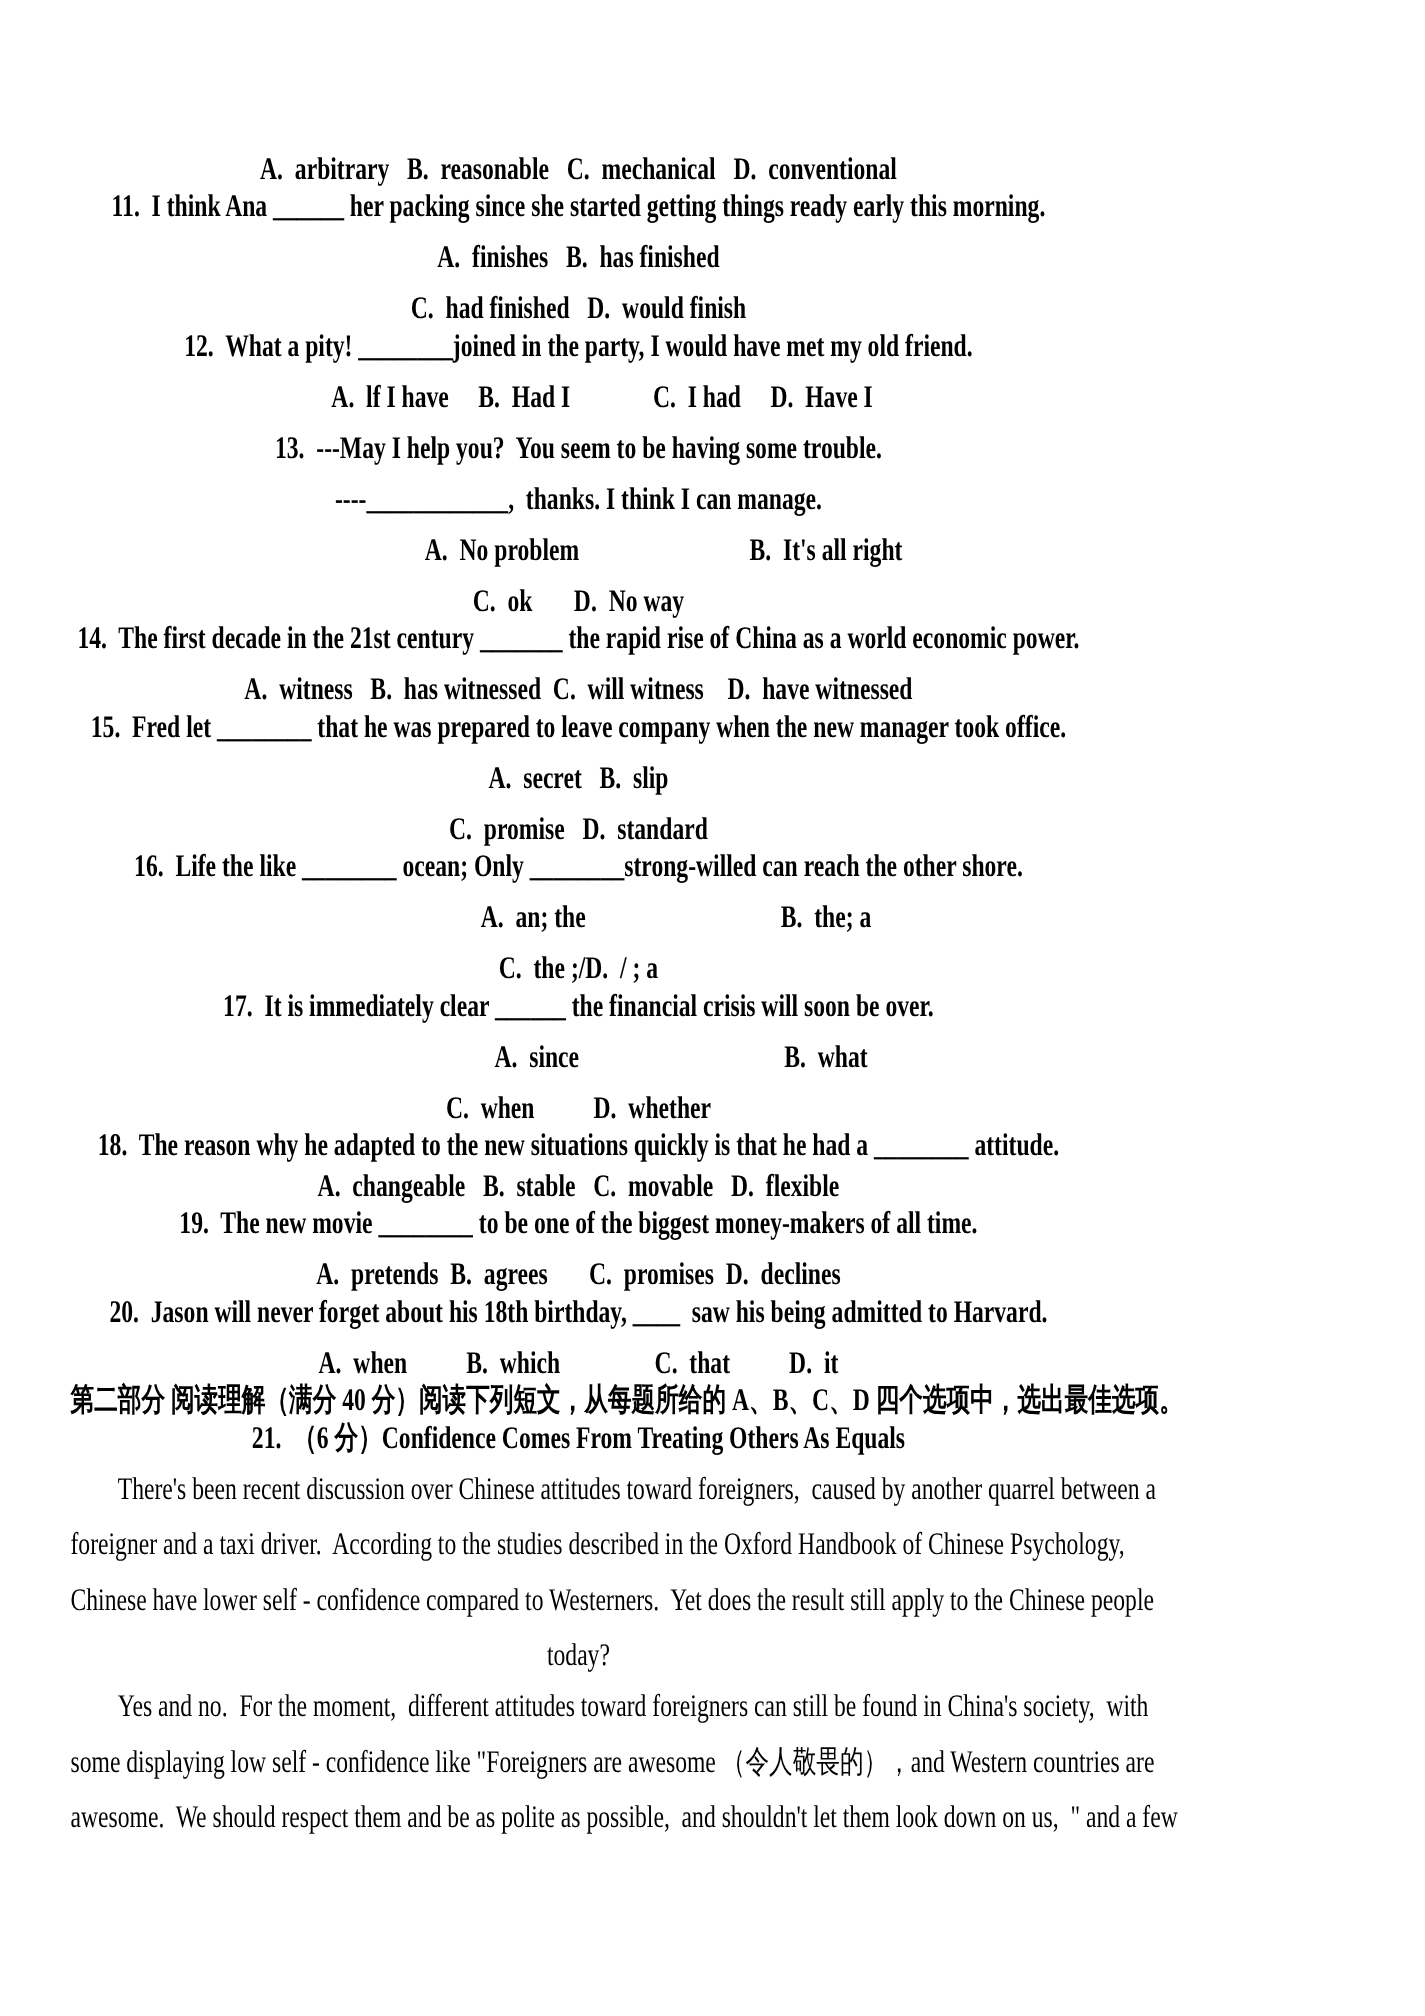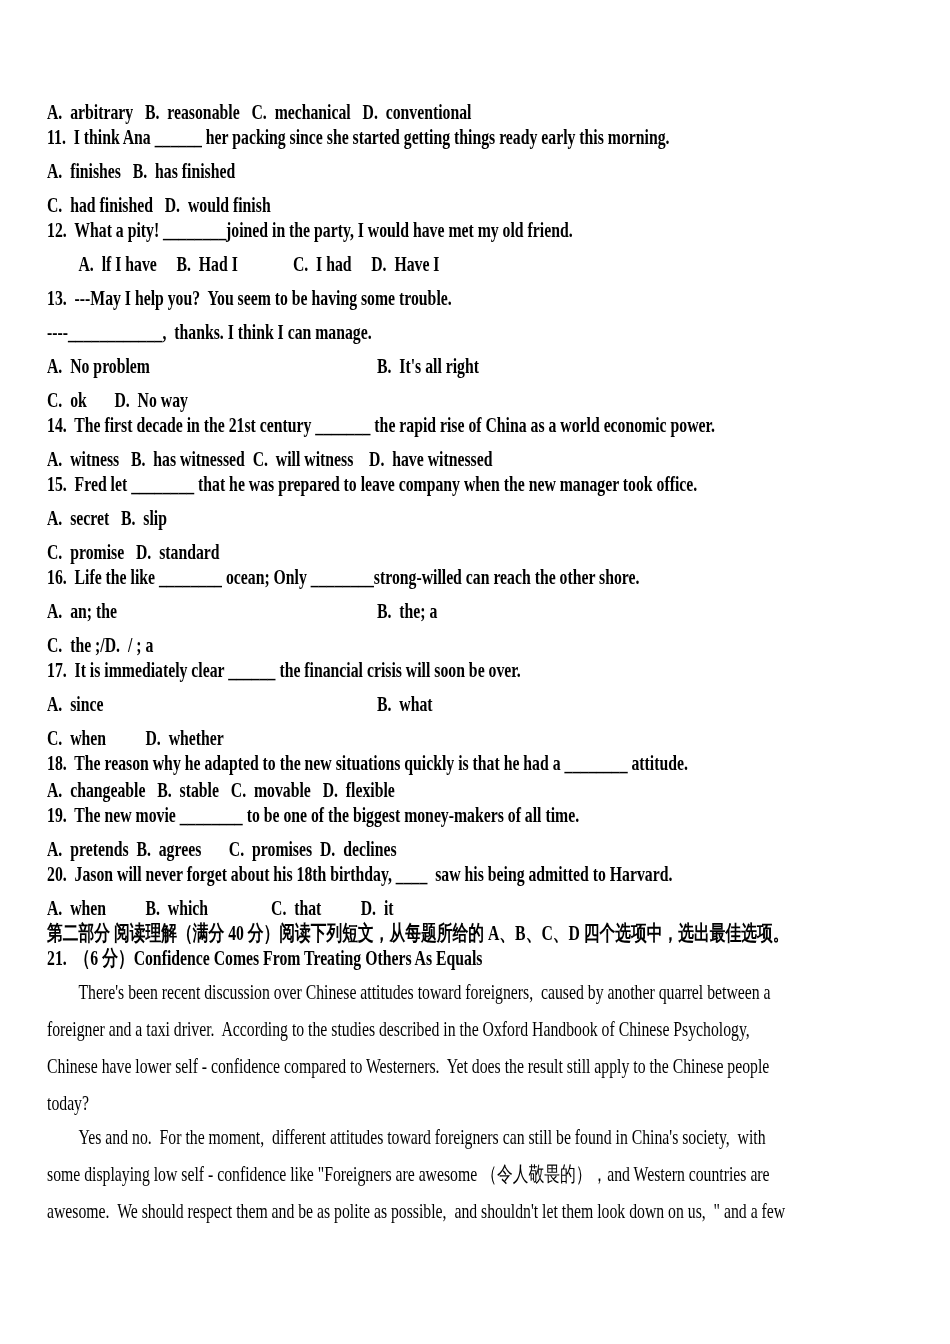--- a/index.html
+++ b/index.html
@@ -2,21 +2,21 @@
 <html><head>
 <meta charset="utf-8">
 <style>
   html,body{margin:0;padding:0;}
   body{
     width:950px;height:1344px;
     background:#ffffff;color:#000000;
     font-family:"Liberation Serif","DejaVu Serif",serif;
     overflow:hidden;
   }
-  .page{padding:100px 0 0 47px;width:903px;}
+  .page{padding:100px 0 0 47px;width:903px;text-align:center;}
   .line{
     margin:0;
     line-height:24px;
     font-size:21px;
     font-weight:700;
     white-space:pre;
     transform:scaleX(0.75);
     transform-origin:0 50%;
   }
   .line.para{font-weight:400;}

